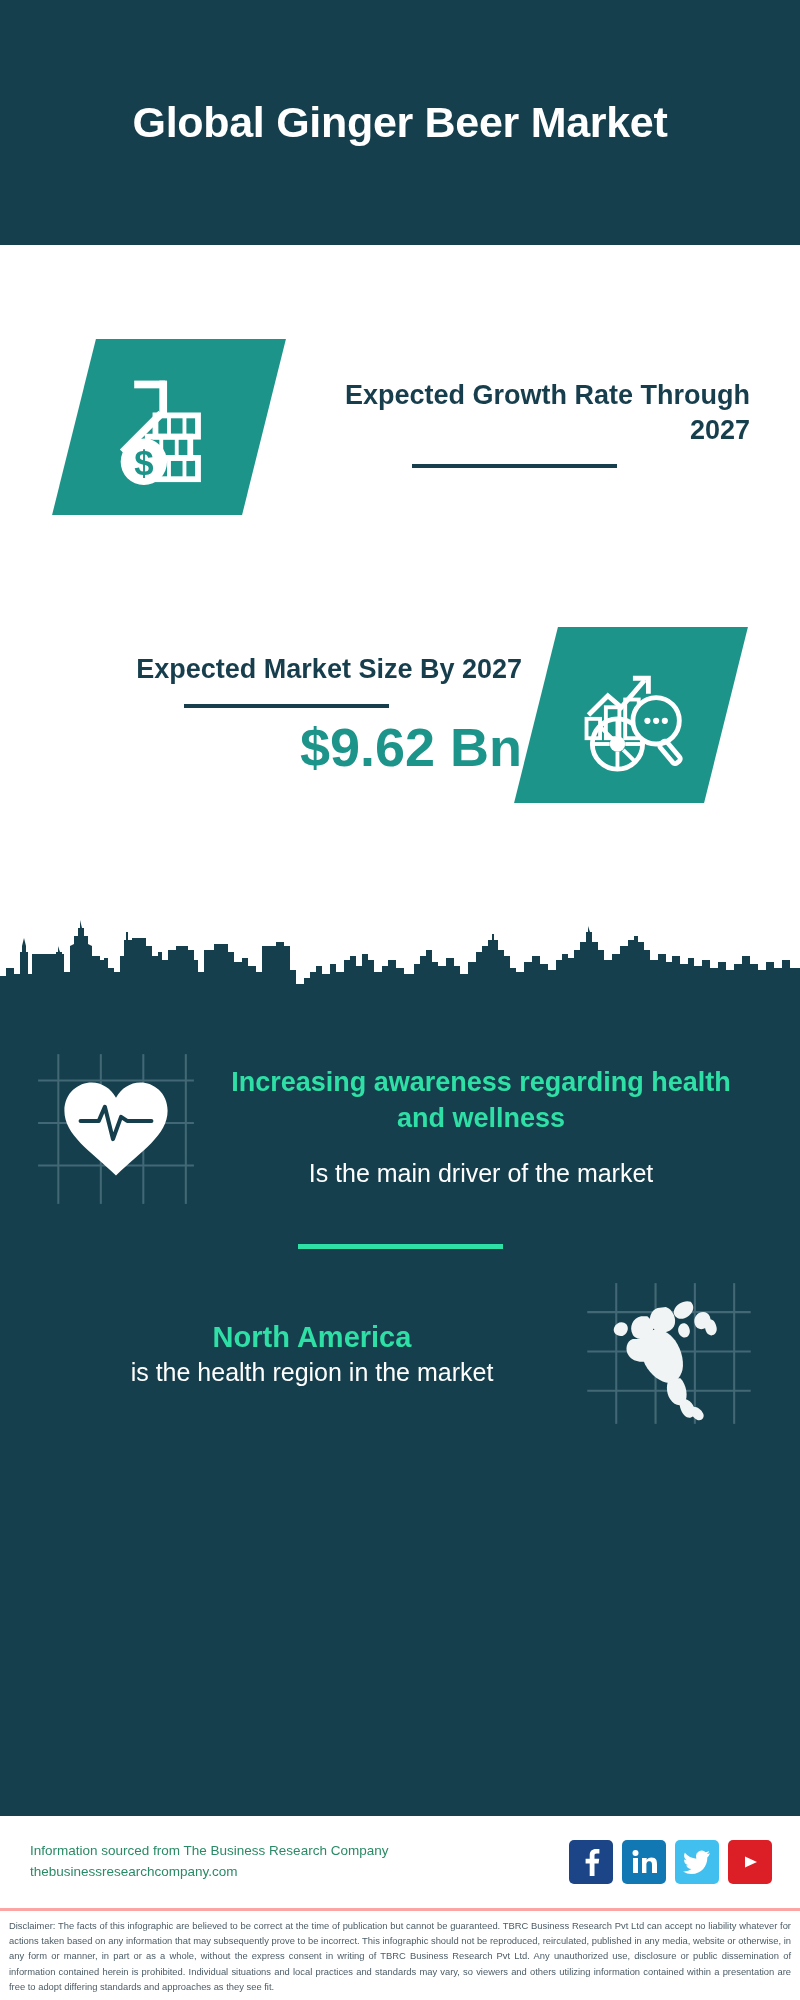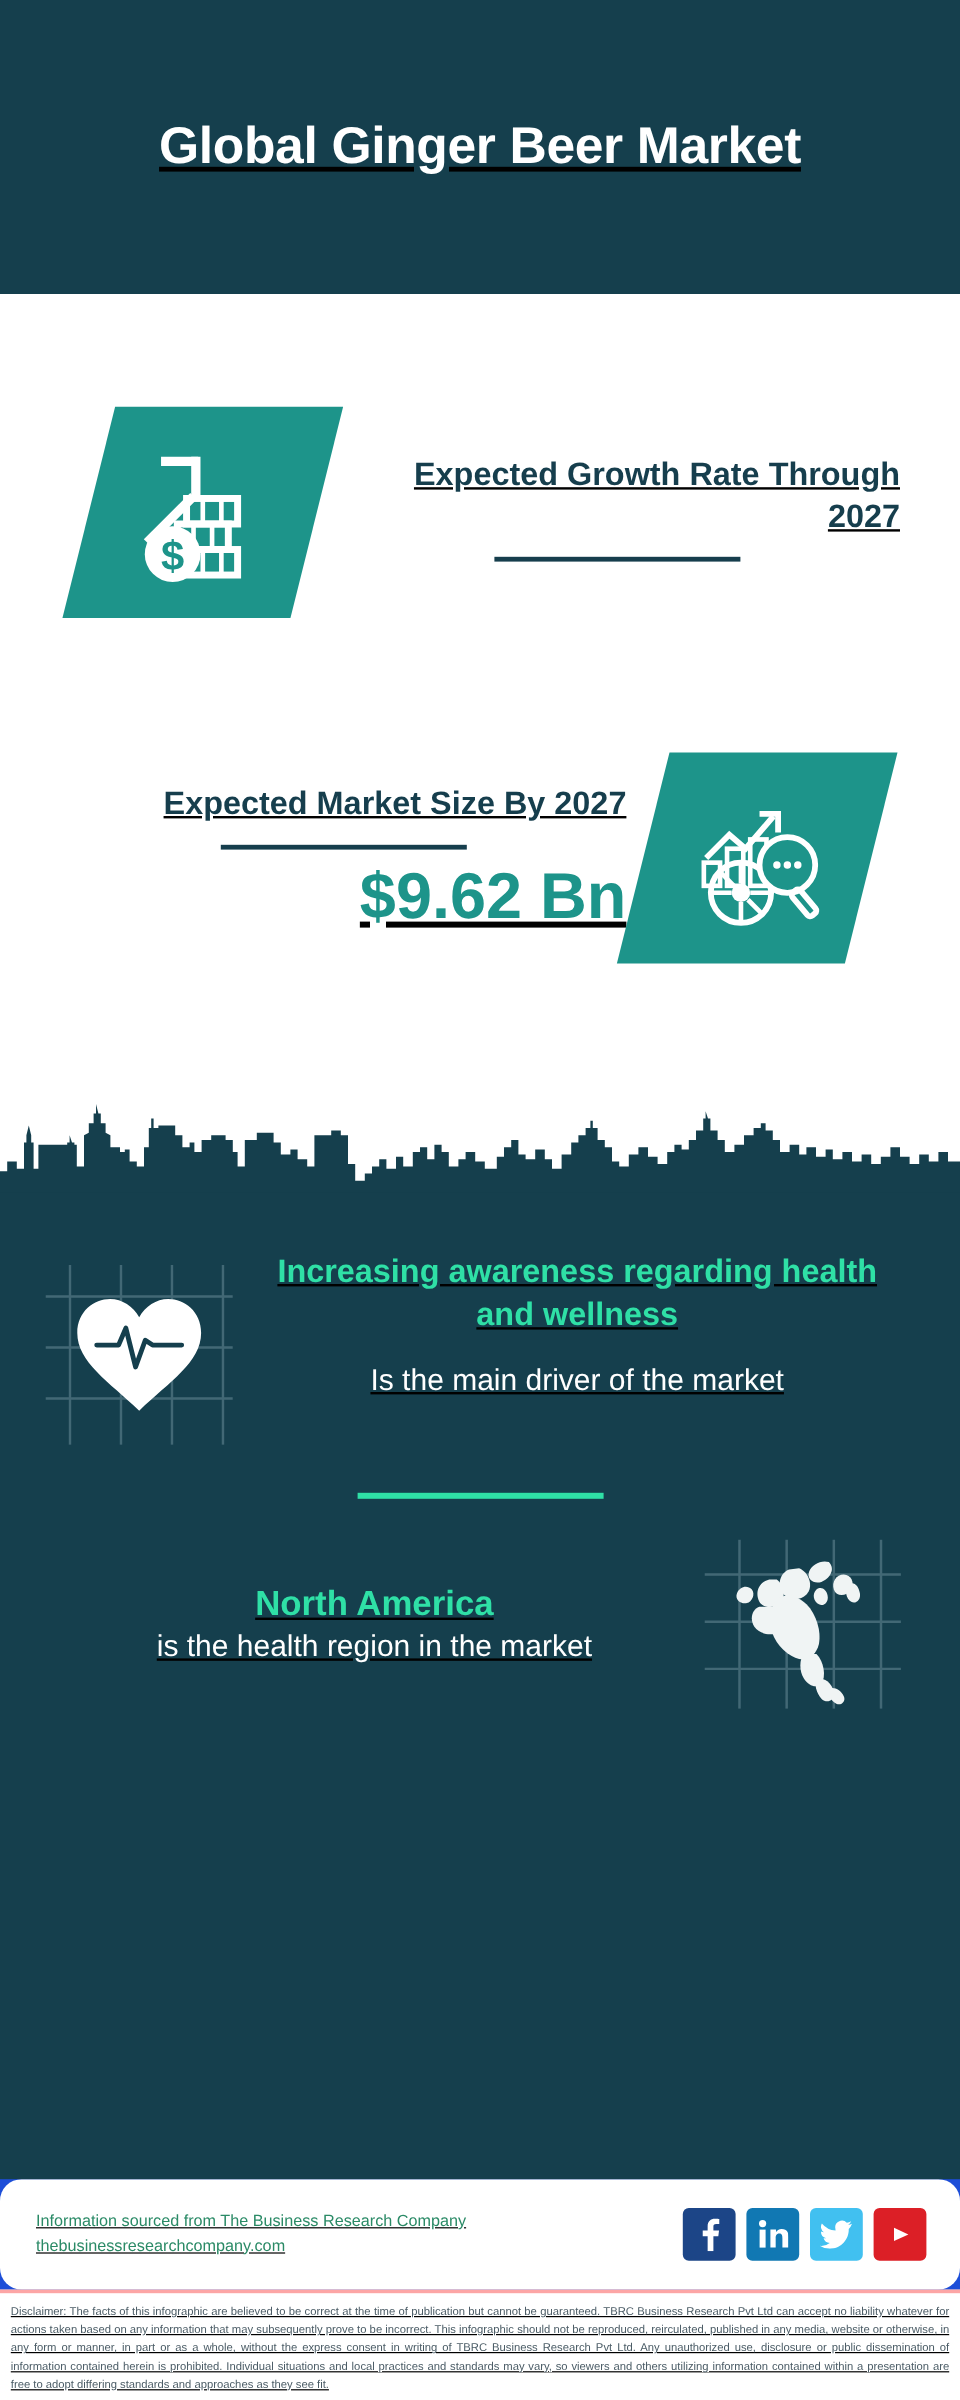--- a/index.html
+++ b/index.html
@@ -7,24 +7,23 @@
     width: 800px;
     height: 2000px;
     background: #ffffff;
     font-family: "Liberation Sans", sans-serif;
     overflow: hidden;
   }
   .page {
     width: 800px;
     height: 2000px;
     position: relative;
-    background: #1d4ed8;
+    background: #f0abfc;
     display: flex;
     flex-direction: column;
-    text-decoration: underline;
   }
 
   
   .header {
     height: 245px;
     background: #153f4d;
     display: flex;
     align-items: center;
     justify-content: center;
     padding: 0 70px;
@@ -112,21 +111,21 @@
     position: absolute;
     top: -74px;
     left: 0;
     width: 800px;
     height: 78px;
     display: block;
   }
 
   .driver-block {
     display: flex;
-    align-items: flex-start;
+    align-items: center;
     padding: 36px 30px 0 30px;
     margin-top: 16px;
   }
   .grid-icon {
     width: 172px;
     height: 172px;
     flex: none;
     position: relative;
   }
   .grid-icon svg { display: block; width: 100%; height: 100%; }
@@ -188,21 +187,20 @@
   .map-icon svg { display: block; width: 100%; height: 100%; }
 
   
   .footer {
     background: #ffffff;
     flex: none;
     height: 92px;
     display: flex;
     align-items: center;
     padding: 0 28px 0 30px;
-    border-radius: 18px;
   }
   .source-text { flex: 1; }
   .source-line {
     color: #2a8a66;
     font-size: 13.5px;
     line-height: 1.55;
   }
   .socials { display: flex; gap: 9px; align-items: center; }
   .social {
     width: 44px;

